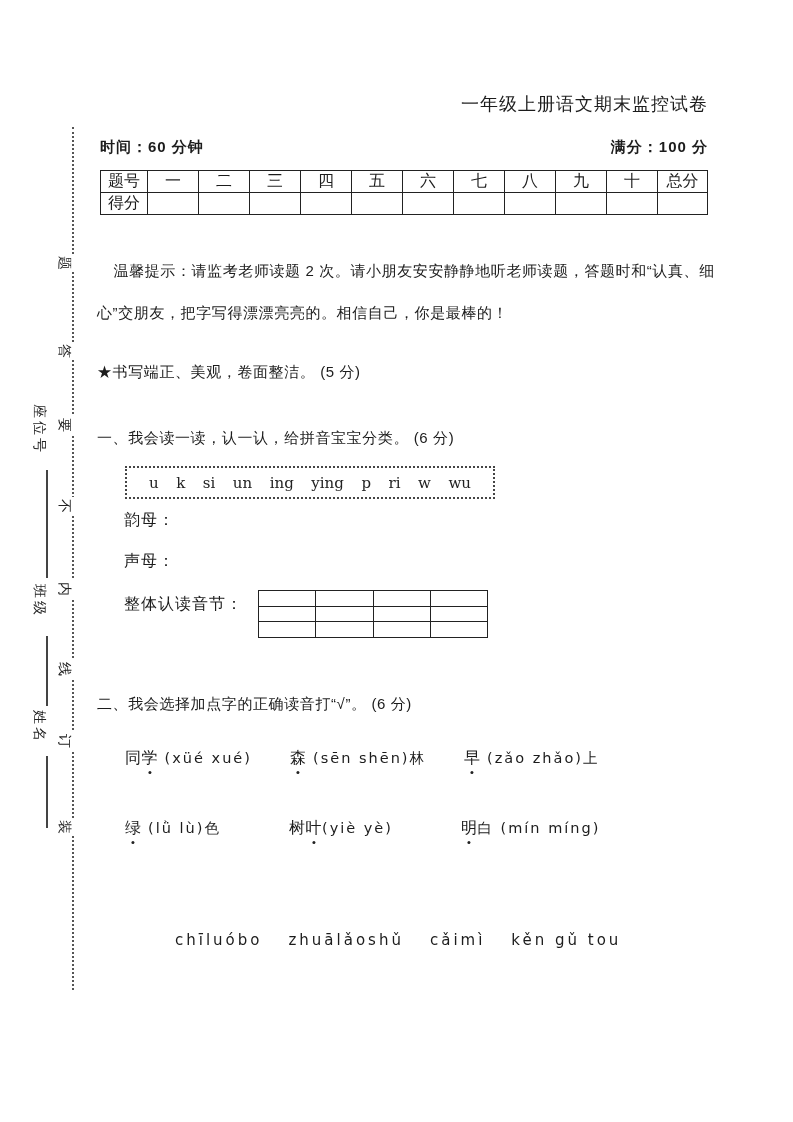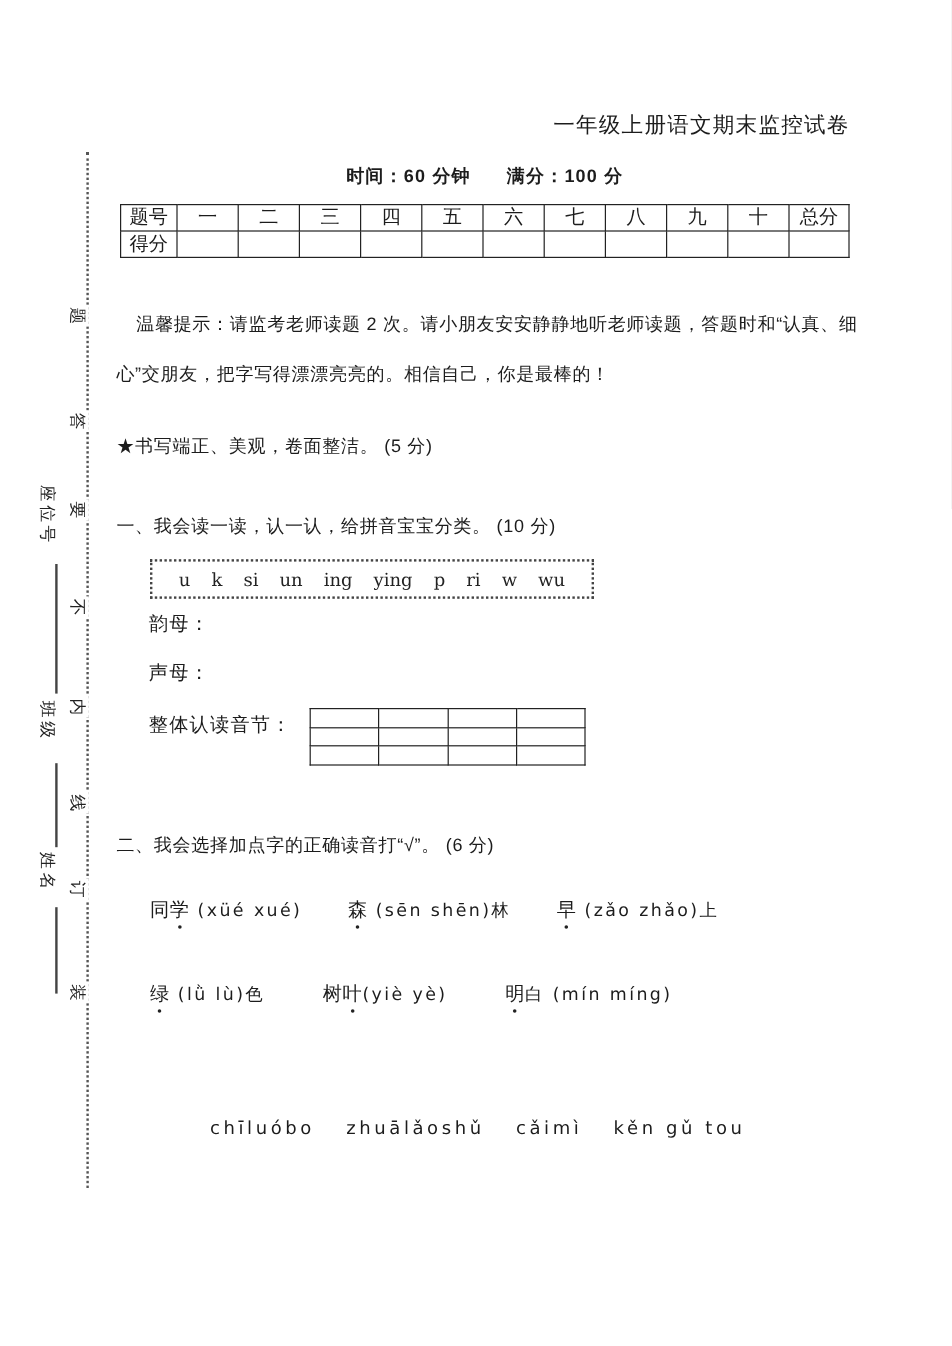--- a/index.html
+++ b/index.html
@@ -31,21 +31,21 @@
   .vline {
     position:absolute; left:46px; width:1.5px; background:#444;
   }
   
   .doc-title {
     position:absolute; left:100px; top:92px; width:608px;
     text-align:right; font-size:18px; font-weight:400; letter-spacing:1px;
   }
   .doc-meta {
     position:absolute; left:100px; top:138px; width:608px;
-    display:flex; justify-content:center; gap:30px;
+    display:flex; justify-content:space-between; gap:30px;
     font-size:15px; font-weight:700; letter-spacing:1px;
   }
   
   table.score {
     position:absolute; left:100px; top:170px; width:608px;
     border-collapse:collapse; table-layout:fixed;
   }
   table.score td {
     border:1.6px solid #222; height:22px;
     font-size:16px; text-align:center; vertical-align:middle;
@@ -79,21 +79,21 @@
     position:absolute; left:258px; top:590px; width:230px;
     border-collapse:collapse; table-layout:fixed;
   }
   table.syll td { border:1.7px solid #222; height:15.7px; }
 
   .q2-row {
     position:absolute; left:125px; width:600px;
     display:flex; font-size:16px; letter-spacing:0.5px;
   }
   .q2-row1 { top:748px; gap:38px; }
-  .q2-row2 { top:818px; gap:48px; }
+  .q2-row2 { top:818px; gap:68px; }
   .q2-item { white-space:nowrap; }
   .py { font-family:"DejaVu Sans", sans-serif; font-size:14.5px; letter-spacing:2px; }
   .dotc { position:relative; display:inline-block; }
   .dotc::after {
     content:""; position:absolute; left:50%; bottom:-5px;
     width:3.2px; height:3.2px; border-radius:50%; background:#222;
     transform:translateX(-50%);
   }
   .q3-pinyin {
     position:absolute; left:147px; top:931px; width:560px;
@@ -174,21 +174,21 @@
       <td></td>
       <td></td>
       <td></td>
     </tr>
   </tbody>
     </table>
 
   <div class="notice">温馨提示：请监考老师读题 2 次。请小朋友安安静静地听老师读题，答题时和“认真、细心”交朋友，把字写得漂漂亮亮的。相信自己，你是最棒的！</div>
   <div class="hw-line">★书写端正、美观，卷面整洁。 (5 分)</div>
 
-  <div class="sec-title q1-title">一、我会读一读，认一认，给拼音宝宝分类。 (10 分)</div>
+  <div class="sec-title q1-title">一、我会读一读，认一认，给拼音宝宝分类。 (6 分)</div>
   <div class="pinyin-box">
     <span>u</span>
     <span>k</span>
     <span>si</span>
     <span>un</span>
     <span>ing</span>
     <span>ying</span>
     <span>p</span>
     <span>ri</span>
     <span>w</span>

